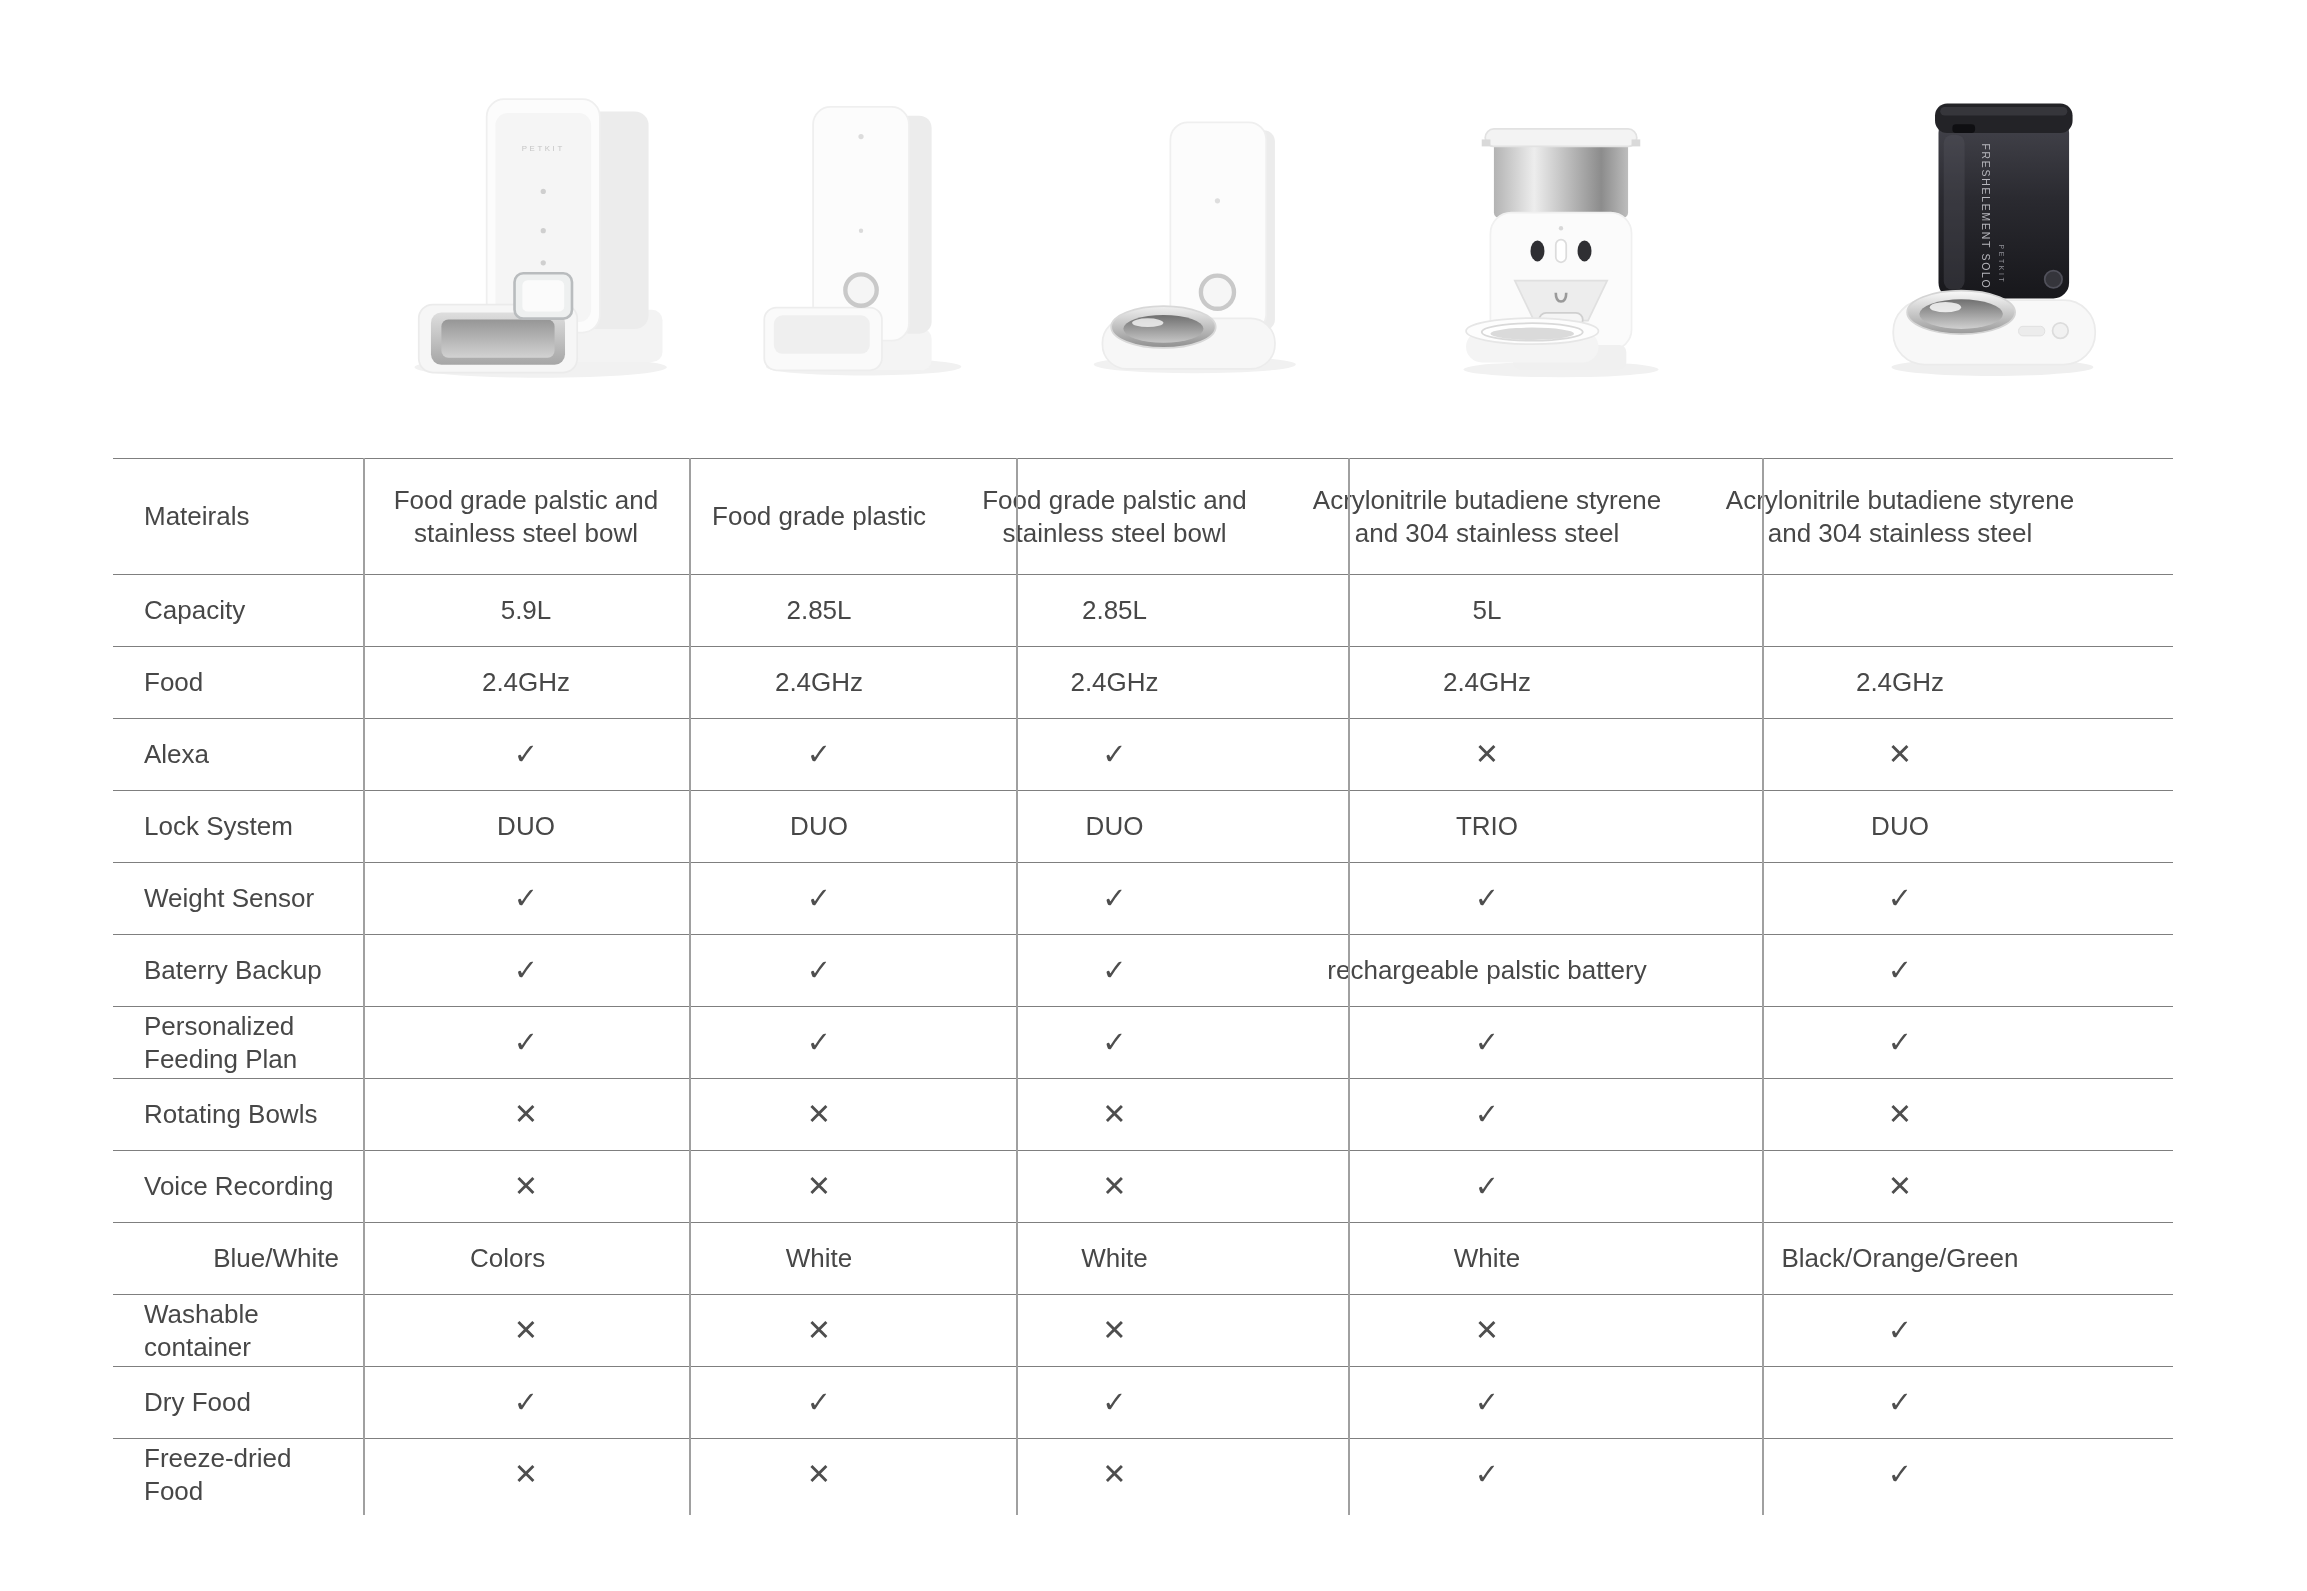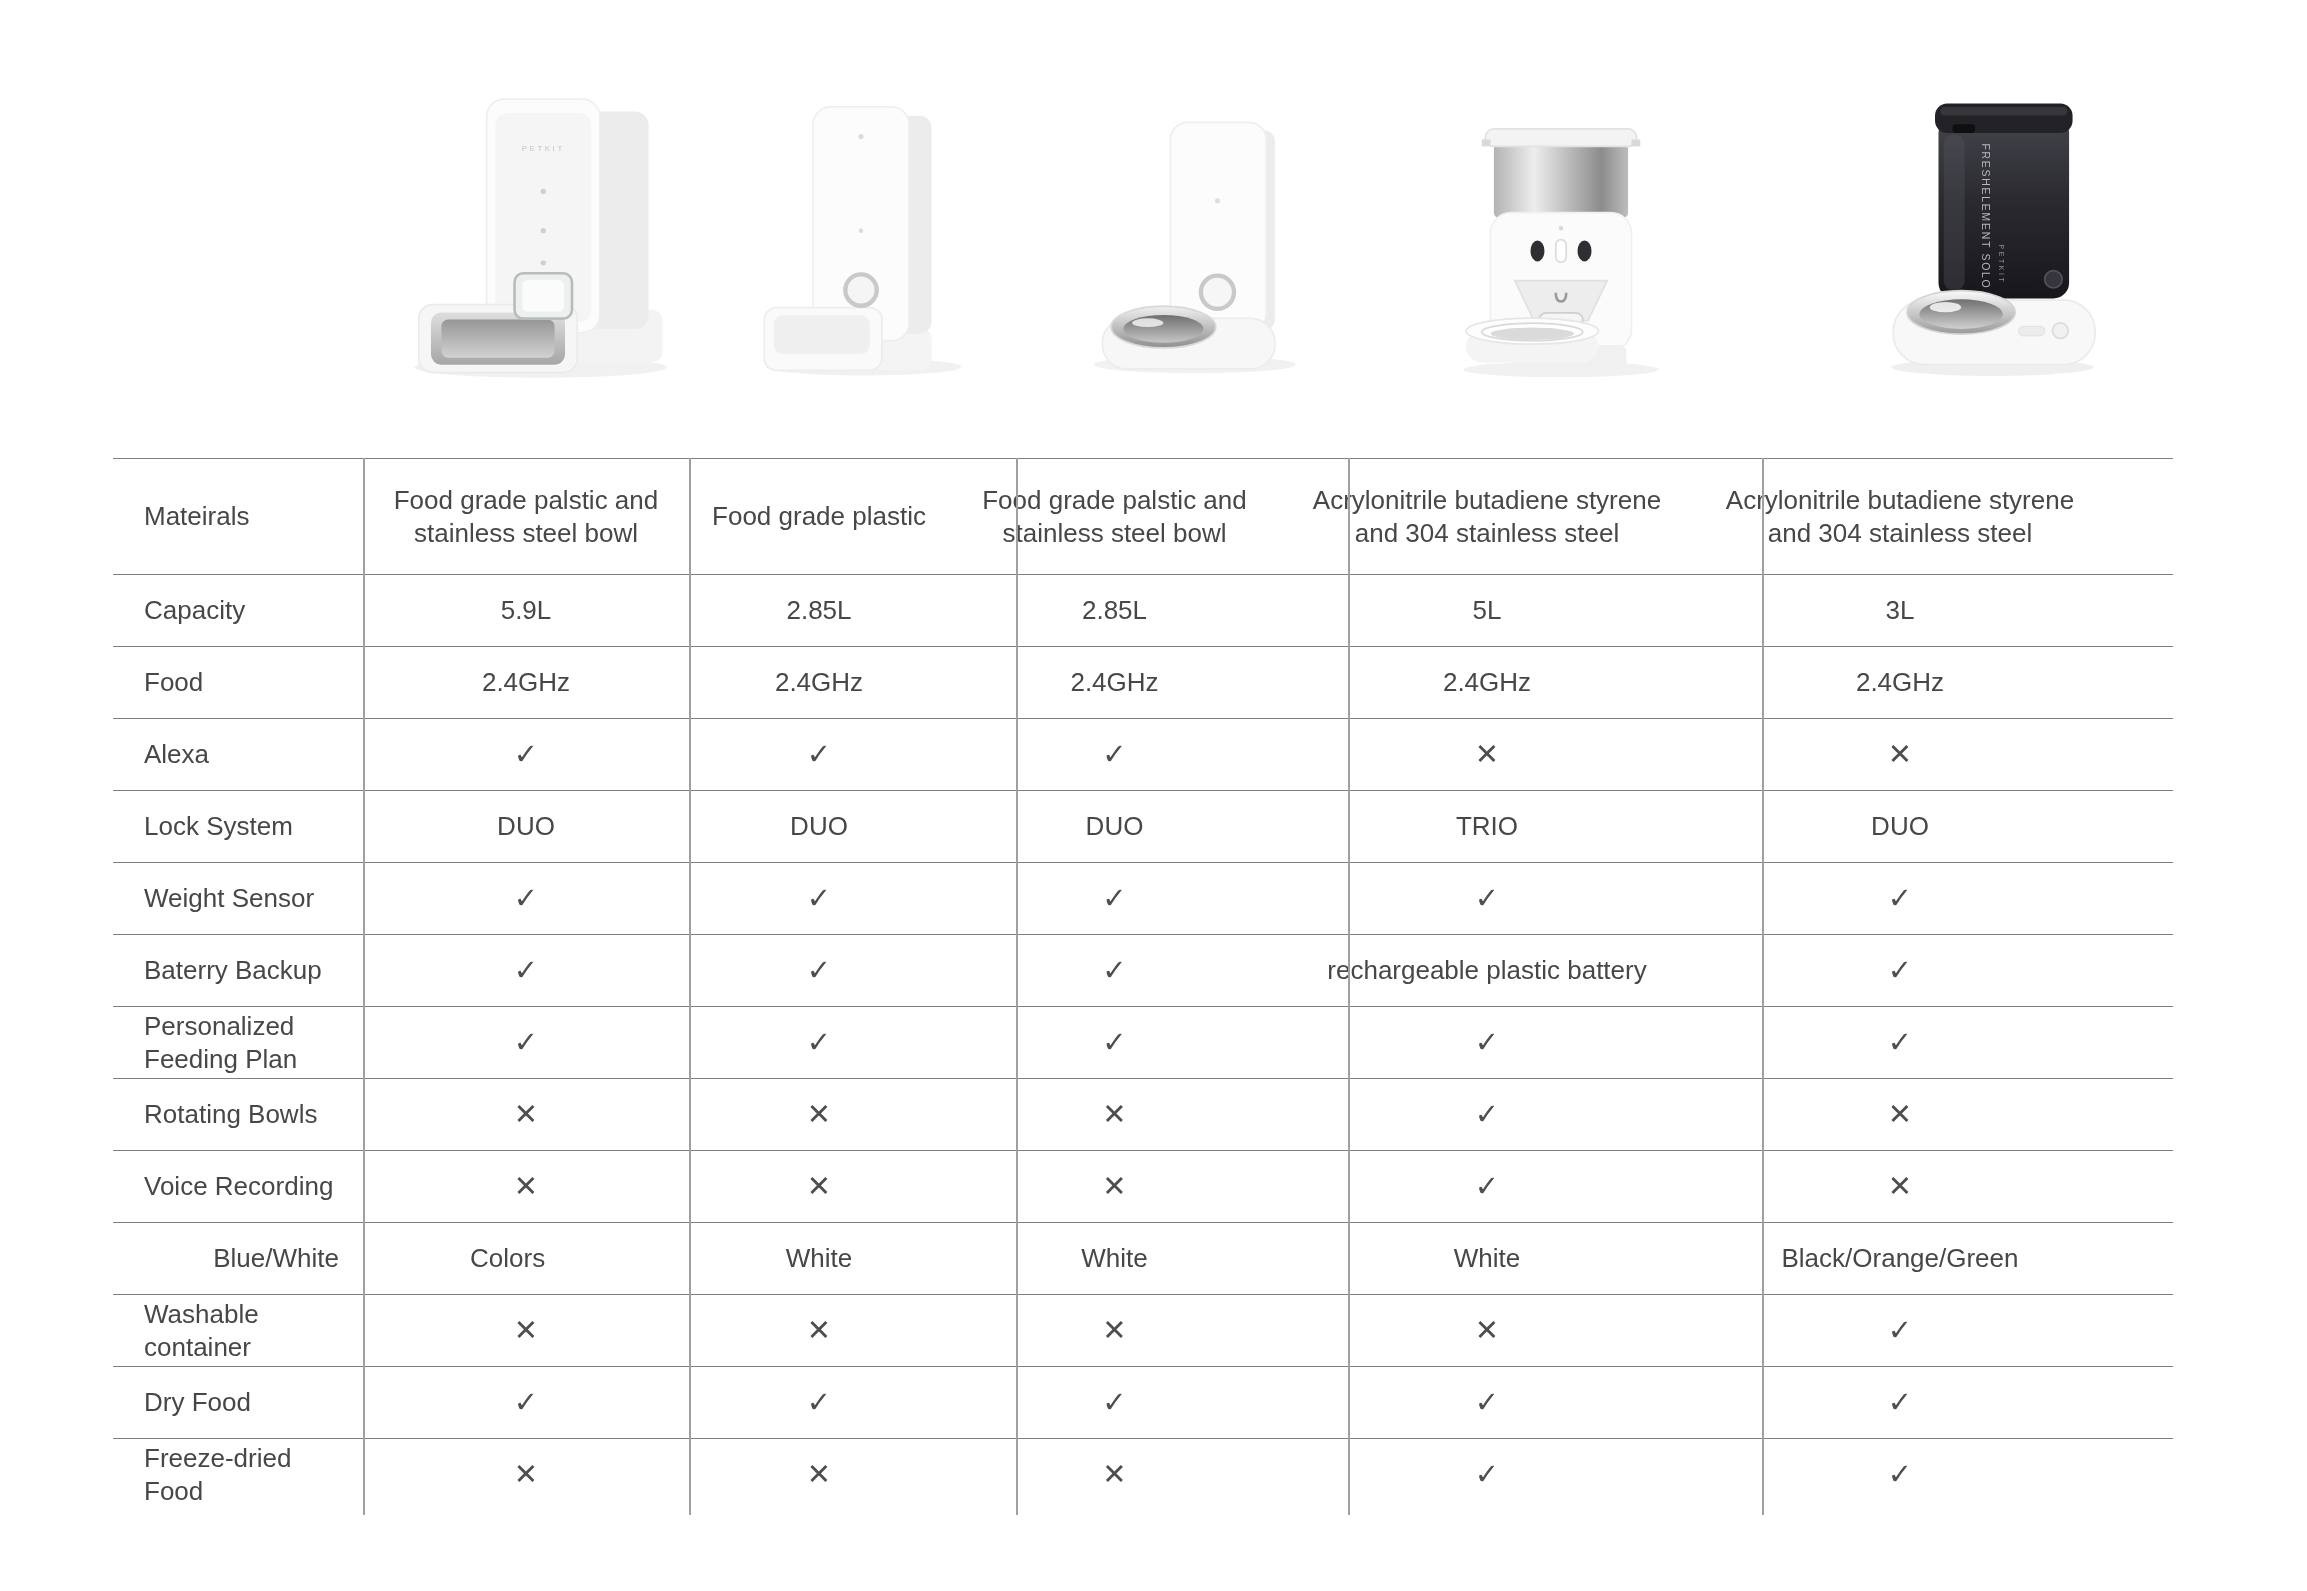--- a/index.html
+++ b/index.html
@@ -158,21 +158,20 @@
         <div class="cell c3">Food grade palstic and stainless steel bowl</div>
         <div class="cell c4">Acrylonitrile butadiene styrene and 304 stainless steel</div>
         <div class="cell c5">Acrylonitrile butadiene styrene and 304 stainless steel</div>
       </div>
       <div class="trow">
         <div class="cell label c0">Capacity</div>
         <div class="cell c1">5.9L</div>
         <div class="cell c2">2.85L</div>
         <div class="cell c3">2.85L</div>
         <div class="cell c4">5L</div>
-        <div class="cell c5">3L</div>
       </div>
       <div class="trow">
         <div class="cell label c0">Food</div>
         <div class="cell c1">2.4GHz</div>
         <div class="cell c2">2.4GHz</div>
         <div class="cell c3">2.4GHz</div>
         <div class="cell c4">2.4GHz</div>
         <div class="cell c5">2.4GHz</div>
       </div>
       <div class="trow">
@@ -197,21 +196,21 @@
         <div class="cell c2 sym">✓</div>
         <div class="cell c3 sym">✓</div>
         <div class="cell c4 sym">✓</div>
         <div class="cell c5 sym">✓</div>
       </div>
       <div class="trow">
         <div class="cell label c0">Baterry Backup</div>
         <div class="cell c1 sym">✓</div>
         <div class="cell c2 sym">✓</div>
         <div class="cell c3 sym">✓</div>
-        <div class="cell c4">rechargeable plastic battery</div>
+        <div class="cell c4">rechargeable palstic battery</div>
         <div class="cell c5 sym">✓</div>
       </div>
       <div class="trow">
         <div class="cell label c0">Personalized Feeding Plan</div>
         <div class="cell c1 sym">✓</div>
         <div class="cell c2 sym">✓</div>
         <div class="cell c3 sym">✓</div>
         <div class="cell c4 sym">✓</div>
         <div class="cell c5 sym">✓</div>
       </div>

